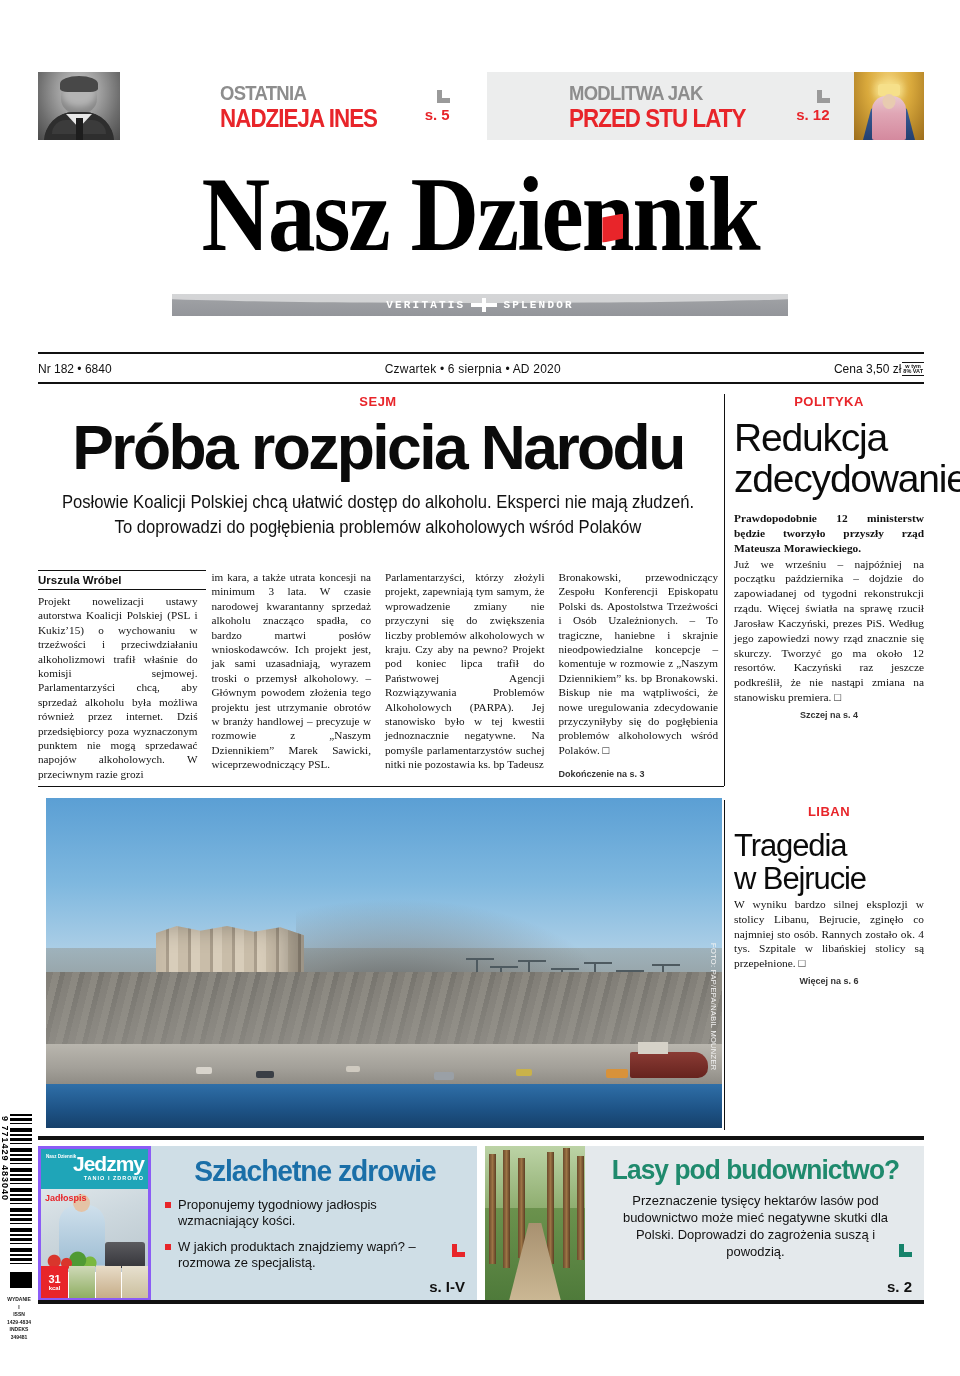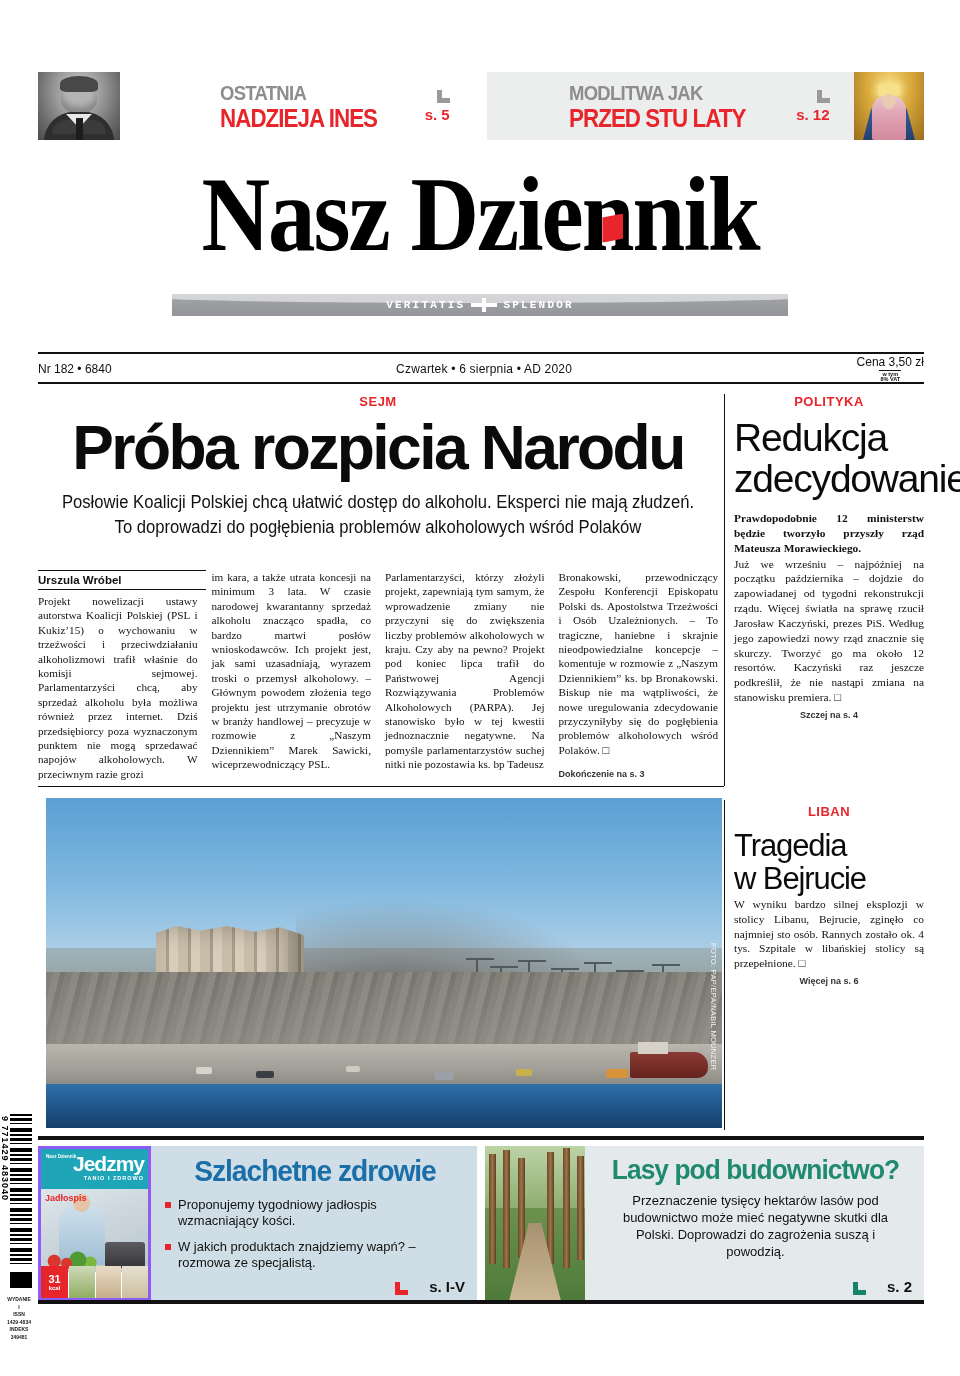--- a/index.html
+++ b/index.html
@@ -147,21 +147,21 @@
   .veritas-plus::after { content:""; position:absolute; left:11px; top:-5px; width:4px; height:14px; background:#fff; }
 
   
   .rule-top { position:absolute; left:38px; top:352px; width:886px; height:2px; background:#111; }
   .infobar {
     position:absolute; left:38px; top:358px; width:886px; height:22px;
     display:flex; align-items:center; justify-content:space-between;
     font-family:"Liberation Sans", sans-serif; font-size:12px; color:#111;
   }
   .infobar .mid { letter-spacing:.2px; }
-  .infobar .right { display:flex; align-items:center; gap:1px;flex-direction:column; }
+  .infobar .right { display:flex; align-items:center; gap:1px; }
   .vat-box {
     font-size:5.5px; line-height:5px; font-weight:700; color:#111;
     text-align:center; border-top:1px solid #111; border-bottom:1px solid #111;
     padding:1px 1px;
   }
   .rule-bot { position:absolute; left:38px; top:382px; width:886px; height:2px; background:#111; }
 
   
   .lead { position:absolute; left:38px; top:394px; width:680px; }
   .kicker-red {
@@ -382,21 +382,21 @@
   .bullet-row {
     display:flex; gap:7px; align-items:flex-start; margin-bottom:9px;
   }
   .bullet-sq { width:6px; height:6px; background:#e8252a; flex:0 0 6px; margin-top:5px; }
   .bullet-txt {
     font-family:"Liberation Sans", sans-serif; font-size:13.5px;
     line-height:1.22; color:#111; transform: scaleX(.96); transform-origin:left;
   }
   .bot-ref {
     position:absolute; right:12px; bottom:6px;
-    display:flex; align-items:flex-end; gap:21px;
+    display:flex; align-items:flex-end; gap:21px;flex-direction:column;
   }
   .bot-ref-label {
     font-family:"Liberation Sans", sans-serif; font-weight:700; font-size:15px; color:#111;
   }
 
   .forest-photo {
     width:100px; height:155px; flex:0 0 100px; position:relative; overflow:hidden;
     background: linear-gradient(#7fa25a, #4e7a3a);
   }
   .forest-sky { position:absolute; left:0; top:0; width:100%; height:40%;

